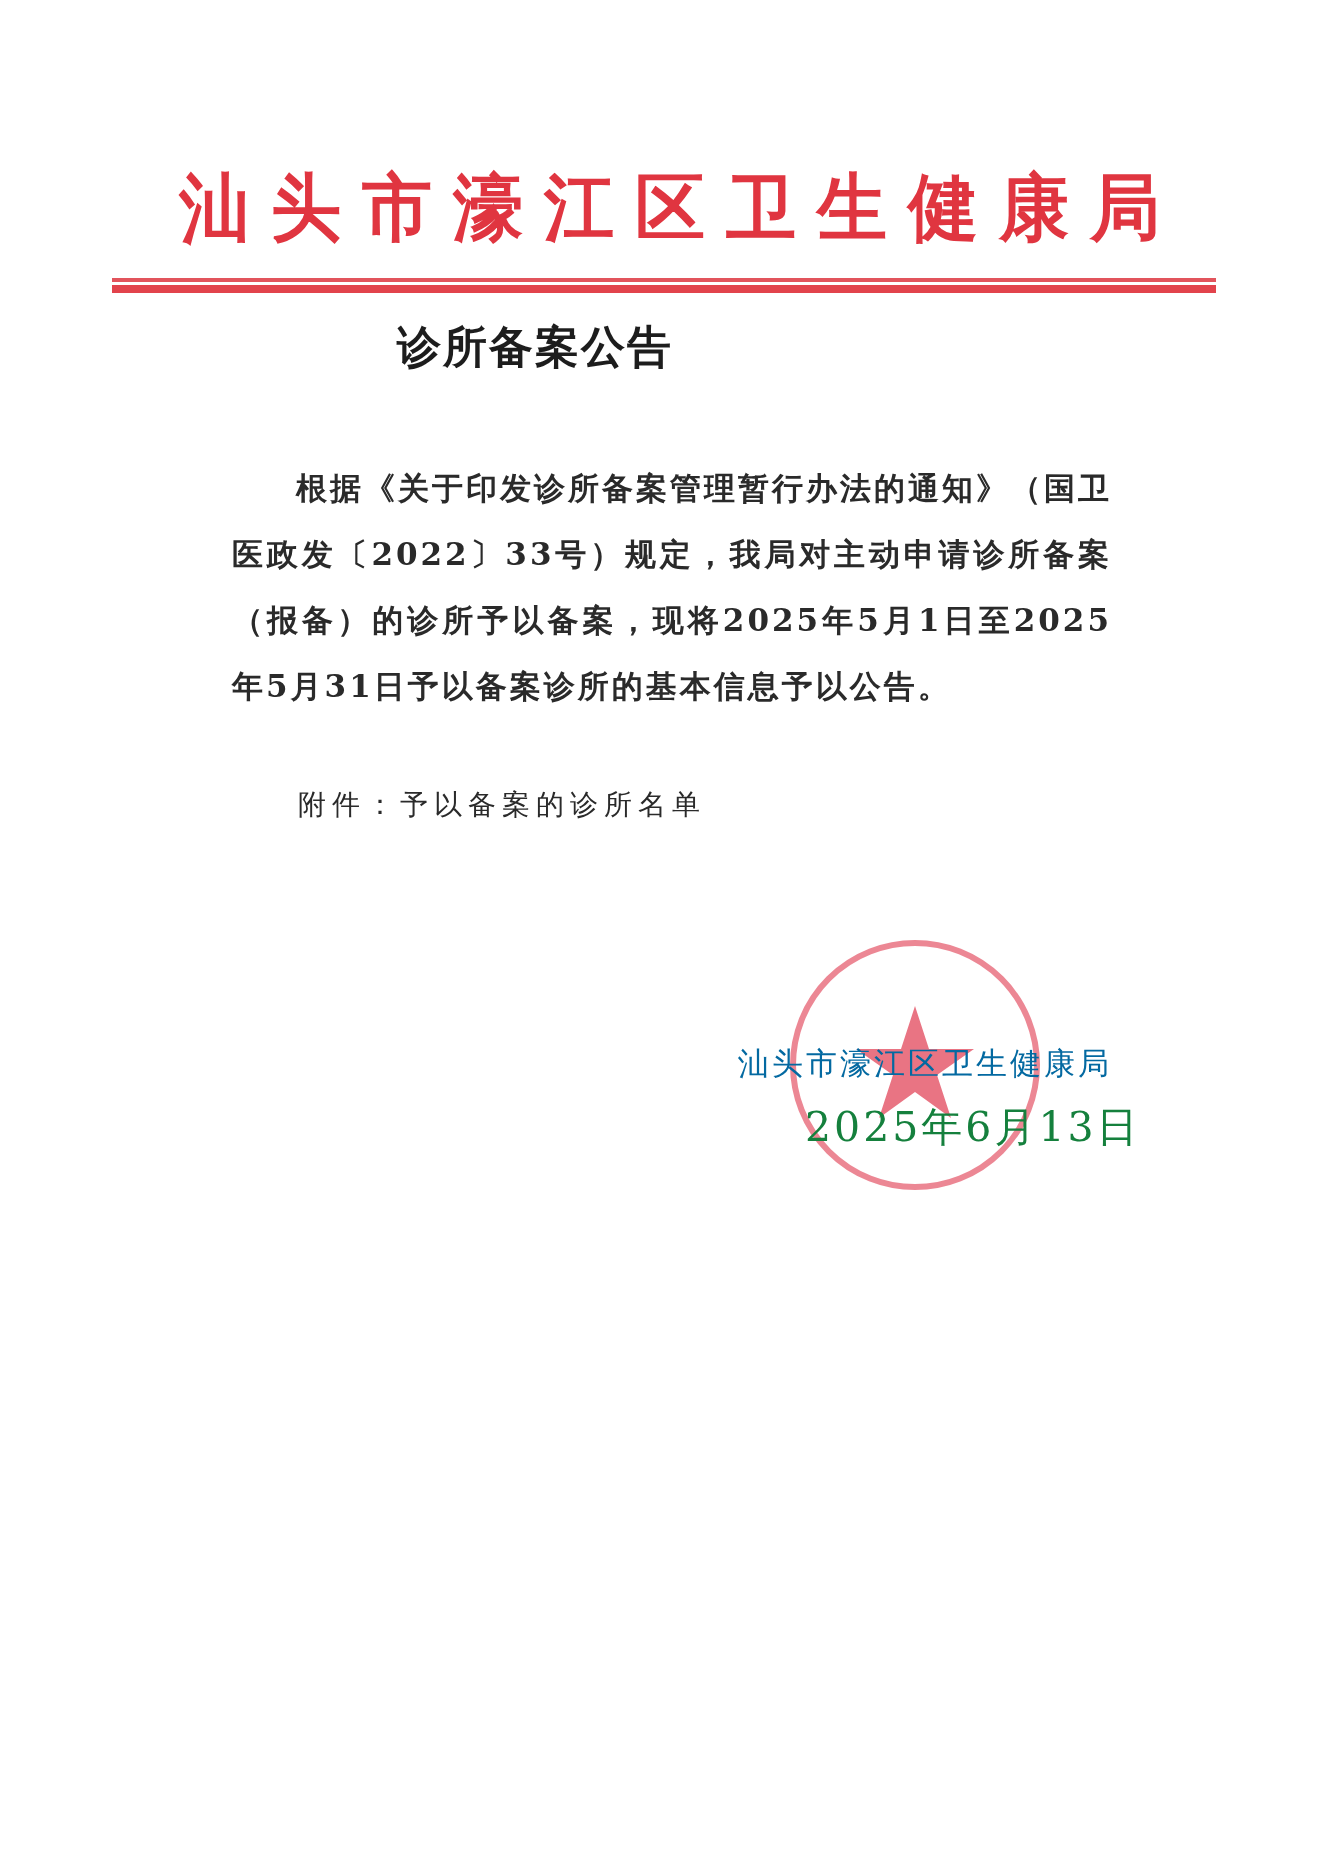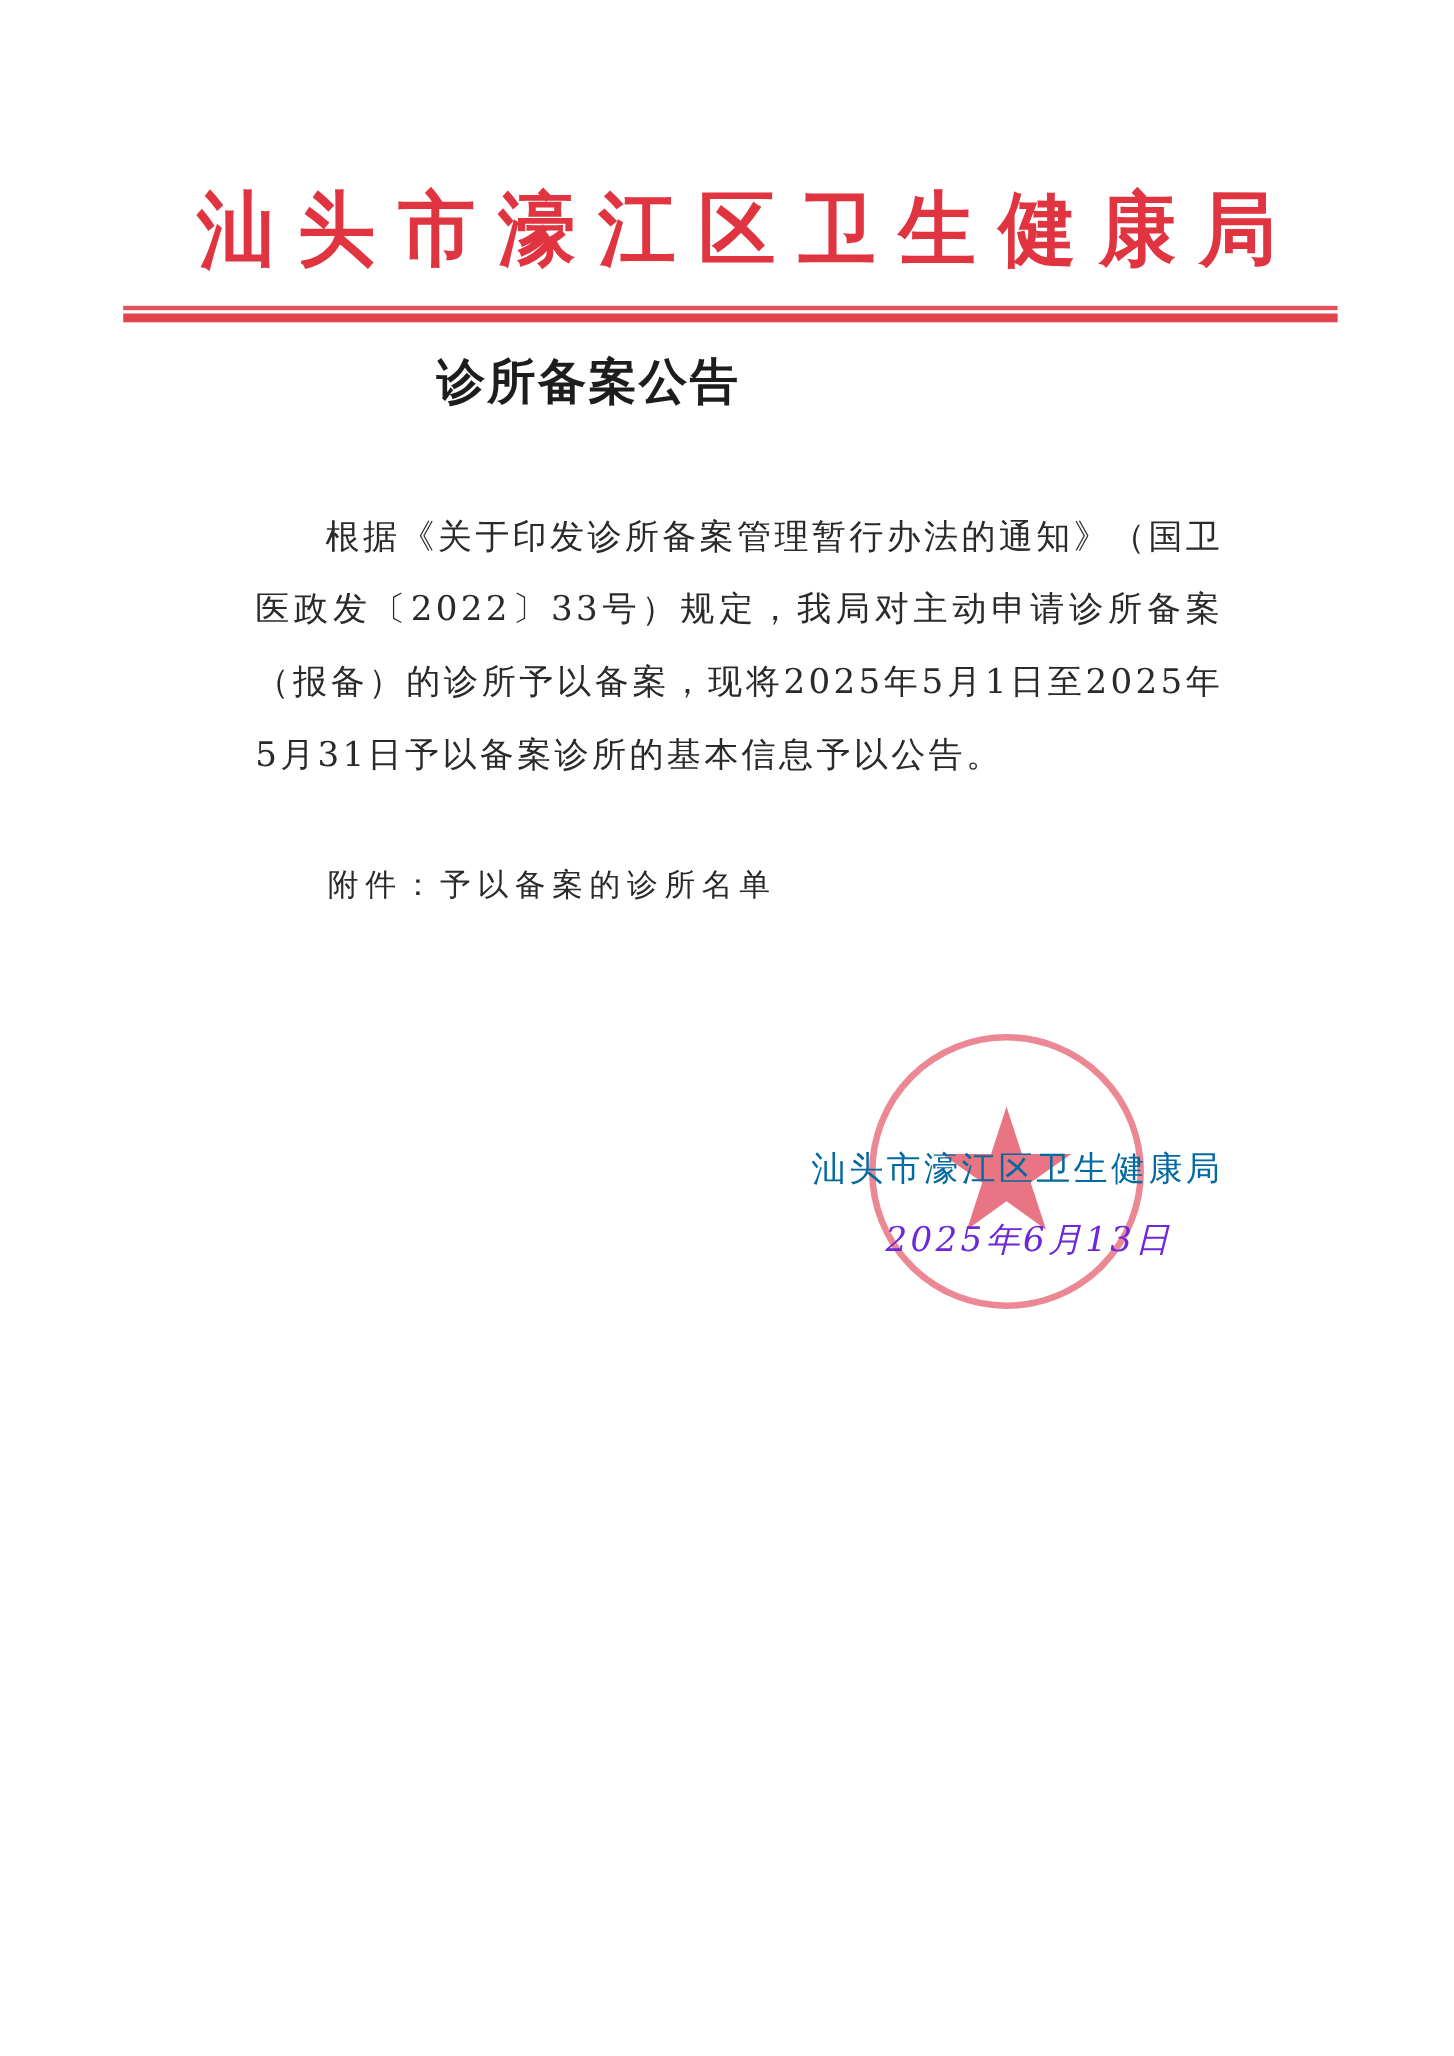--- a/index.html
+++ b/index.html
@@ -43,21 +43,21 @@
     border-radius: 50%; border: 6px solid rgba(226, 70, 90, 0.65);
     box-sizing: border-box;
   }
   .stamp svg { position: absolute; left: 0; top: 0; }
   .signature {
     position: absolute; left: 738px; top: 1038px;
     font-size: 31px; line-height: 50px; color: #0369a1; letter-spacing: 3px;
   }
   .sign-date {
     position: absolute; left: 805px; top: 1102px;
-    font-size: 31px; line-height: 50px; color: #6d28d9; letter-spacing: 3px; font-style: italic;
+    font-size: 41px; line-height: 50px; color: #15803d; letter-spacing: 3px;
   }
 </style>
 </head>
 <body>
 
 <div class="header-title">
   <span>汕</span>
   <span>头</span>
   <span>市</span>
   <span>濠</span>
@@ -68,21 +68,21 @@
   <span>健</span>
   <span>康</span>
   <span>局</span>
 </div>
 
 <div class="rule-thin"></div>
 <div class="rule-thick"></div>
 
 <div class="doc-title">诊所备案公告</div>
 
-<p class="body-text" style="margin:0;">根据《关于印发诊所备案管理暂行办法的通知》（国卫医政发〔2022〕33号）规定，我局对主动申请诊所备案（报备）的诊所予以备案，现将2025年5月1日至2025年5月31日予以备案诊所的基本信息予以公告。</p>
+<p class="body-text" style="margin:0;font-weight:bold;">根据《关于印发诊所备案管理暂行办法的通知》（国卫医政发〔2022〕33号）规定，我局对主动申请诊所备案（报备）的诊所予以备案，现将2025年5月1日至2025年5月31日予以备案诊所的基本信息予以公告。</p>
 
 <div class="attachment">附件：予以备案的诊所名单</div>
 
 <div class="stamp">
   <svg width="238" height="238" viewBox="0 0 238 238">
     <polygon points="119,60 133,103 178,103 141,129 155,172 119,146 83,172 97,129 60,103 105,103" fill="rgba(226,70,90,0.75)"></polygon>
   </svg>
 </div>
 
 <div class="signature">汕头市濠江区卫生健康局</div>

